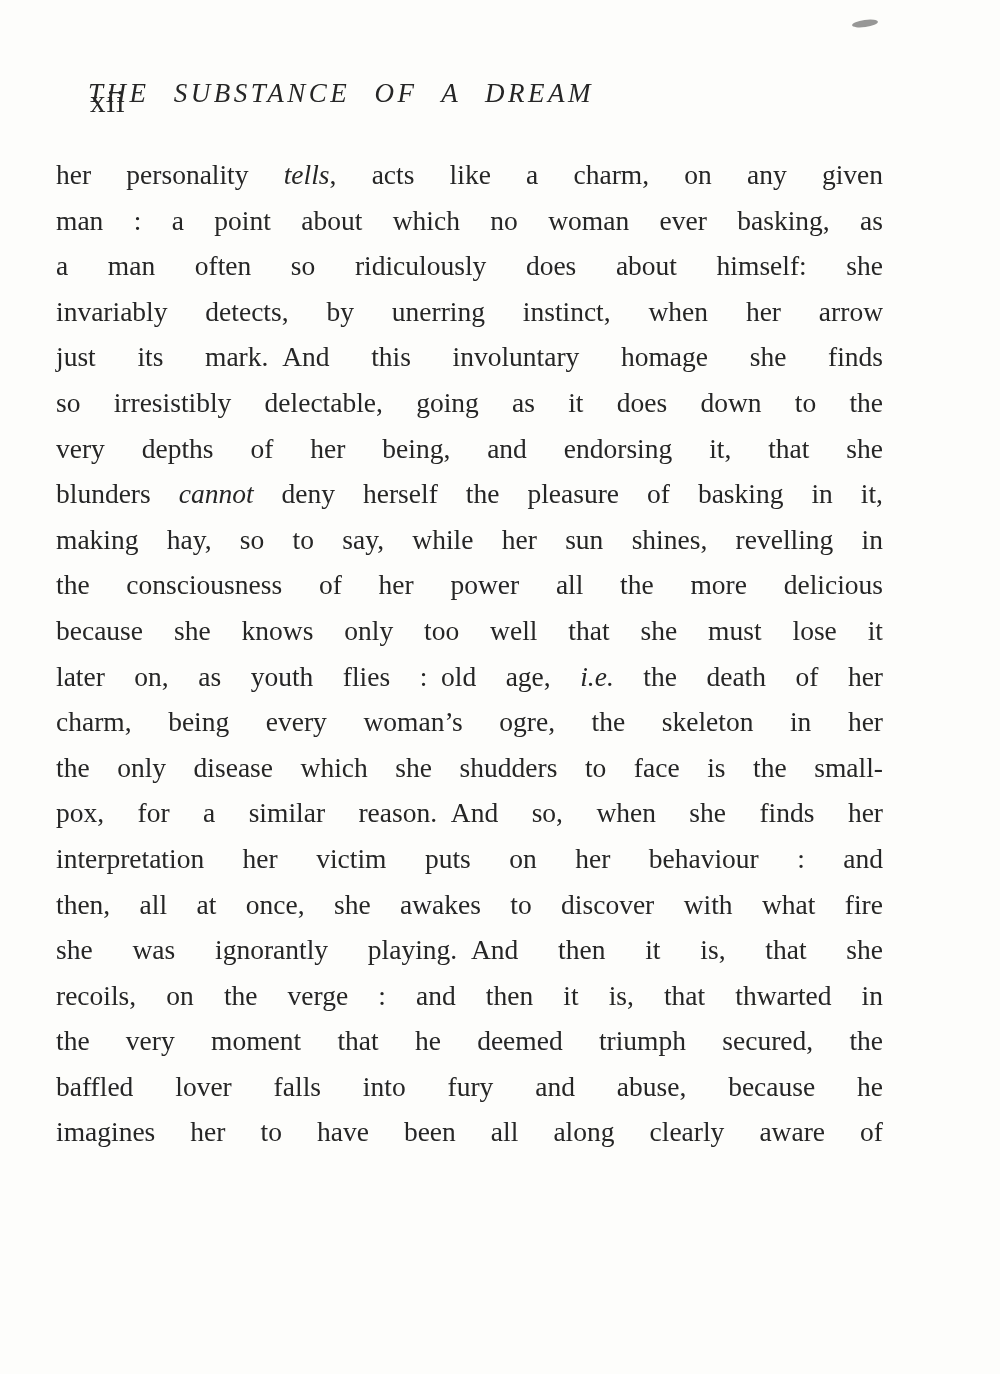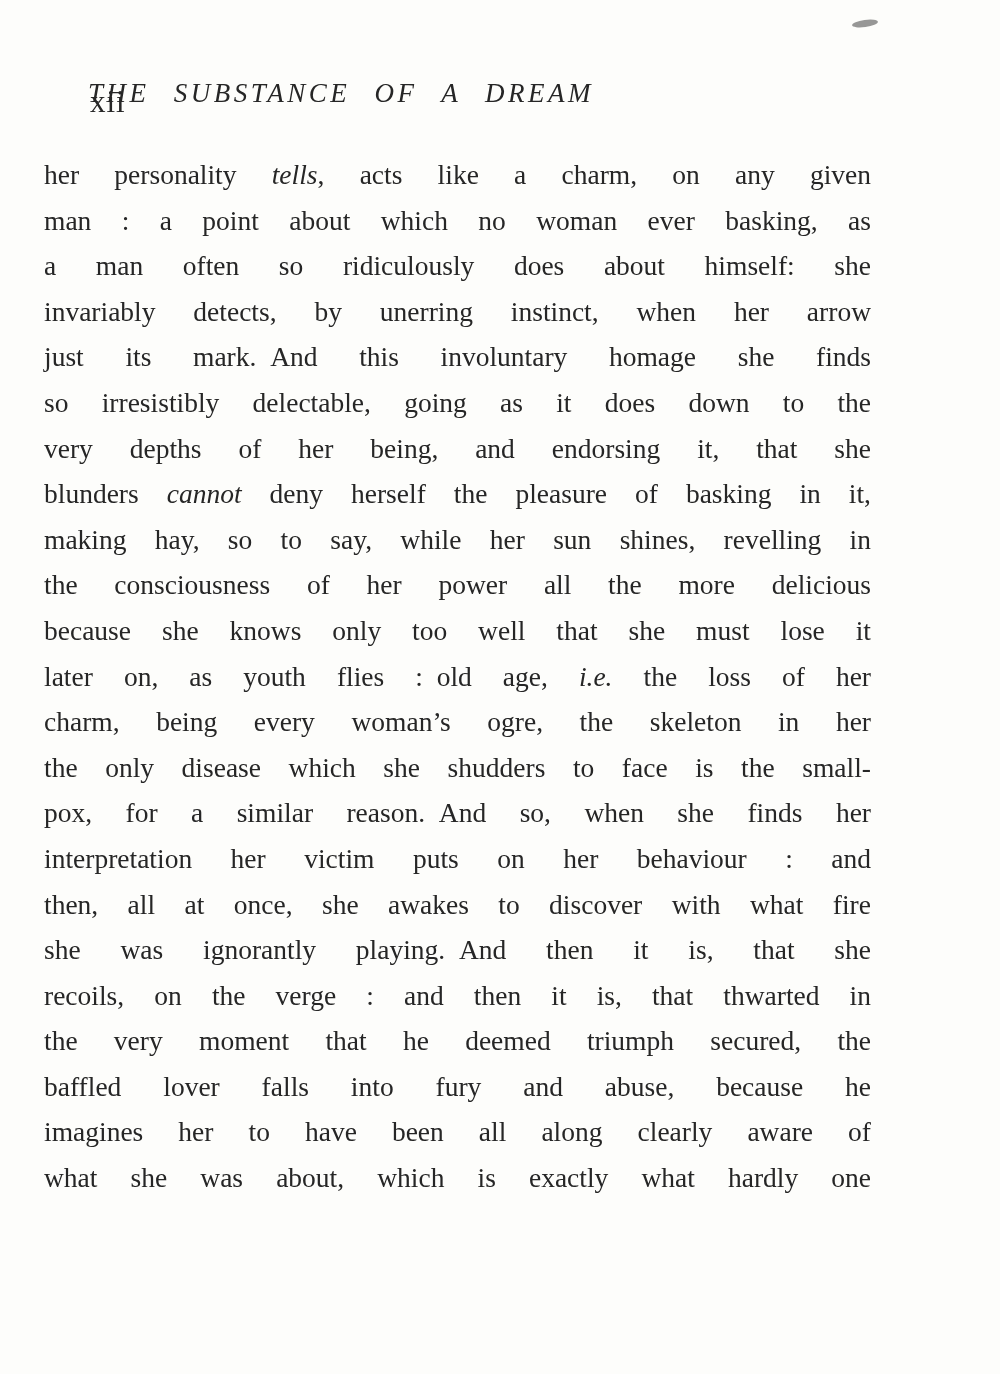--- a/index.html
+++ b/index.html
@@ -41,21 +41,21 @@
     letter-spacing: 1px;
   }
   .running-title {
     text-align: left;
     font-style: italic;
     font-size: 27px;
     letter-spacing: 3.5px;
     word-spacing: 14px;
   }
   .body-text {
-    margin: 40px 85px 0 44px;
+    margin: 40px 85px 0 56px;
     width: 827px;
     font-size: 27.5px;
     line-height: 45.6px;
   }
   .line {
     text-align: justify;
     text-align-last: justify;
     white-space: nowrap;
   }
   .line .it {
@@ -78,26 +78,25 @@
       <div class="line"><span>man : a point about which no woman ever basking, as</span></div>
       <div class="line"><span>a man often so ridiculously does about himself: she</span></div>
       <div class="line"><span>invariably detects, by unerring instinct, when her arrow</span></div>
       <div class="line"><span>just its mark. And this involuntary homage she finds</span></div>
       <div class="line"><span>so irresistibly delectable, going as it does down to the</span></div>
       <div class="line"><span>very depths of her being, and endorsing it, that she</span></div>
       <div class="line"><span>blunders </span><span class="it">cannot</span><span> deny herself the pleasure of basking in it,</span></div>
       <div class="line"><span>making hay, so to say, while her sun shines, revelling in</span></div>
       <div class="line"><span>the consciousness of her power all the more delicious</span></div>
       <div class="line"><span>because she knows only too well that she must lose it</span></div>
-      <div class="line"><span>later on, as youth flies : old age, </span><span class="it">i.e.</span><span> the loss of her</span></div>
+      <div class="line"><span>later on, as youth flies : old age, </span><span class="it">i.e.</span><span> the death of her</span></div>
       <div class="line"><span>charm, being every woman’s ogre, the skeleton in her</span></div>
       <div class="line"><span>the only disease which she shudders to face is the small-</span></div>
       <div class="line"><span>pox, for a similar reason. And so, when she finds her</span></div>
       <div class="line"><span>interpretation her victim puts on her behaviour : and</span></div>
       <div class="line"><span>then, all at once, she awakes to discover with what fire</span></div>
       <div class="line"><span>she was ignorantly playing. And then it is, that she</span></div>
       <div class="line"><span>recoils, on the verge : and then it is, that thwarted in</span></div>
       <div class="line"><span>the very moment that he deemed triumph secured, the</span></div>
       <div class="line"><span>baffled lover falls into fury and abuse, because he</span></div>
       <div class="line"><span>imagines her to have been all along clearly aware of</span></div>
-      <div class="line"><span>what she was about, which is exactly what hardly one</span></div>
     </div>
 </div>
 
 </body></html>

